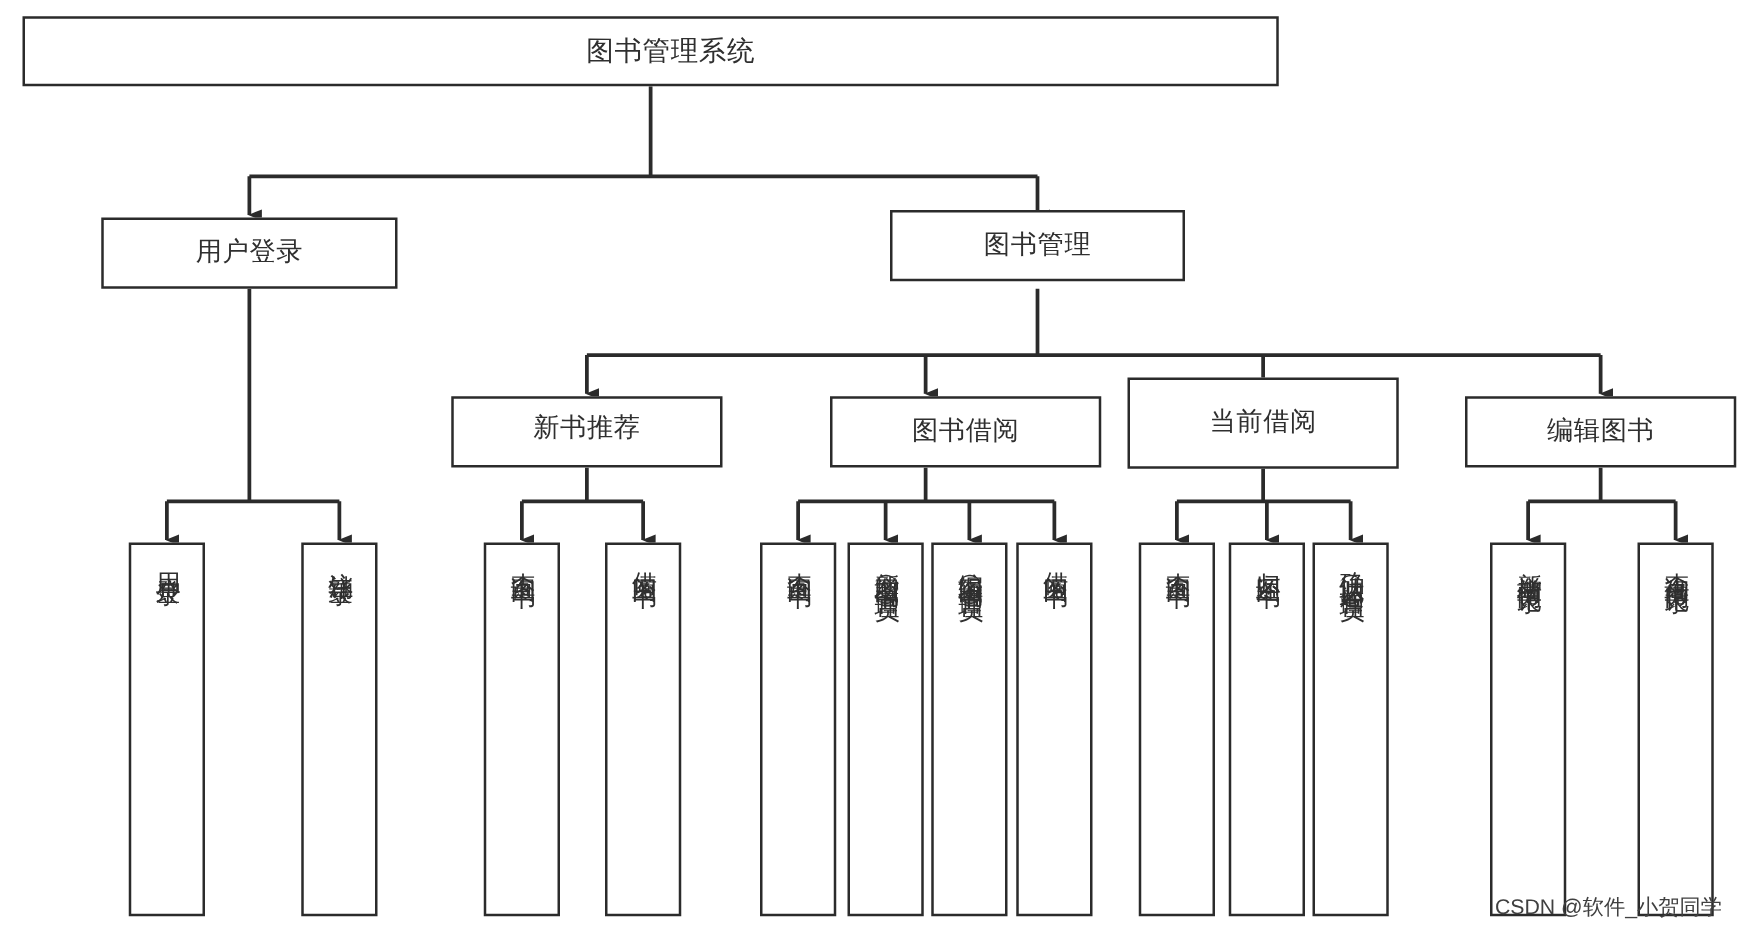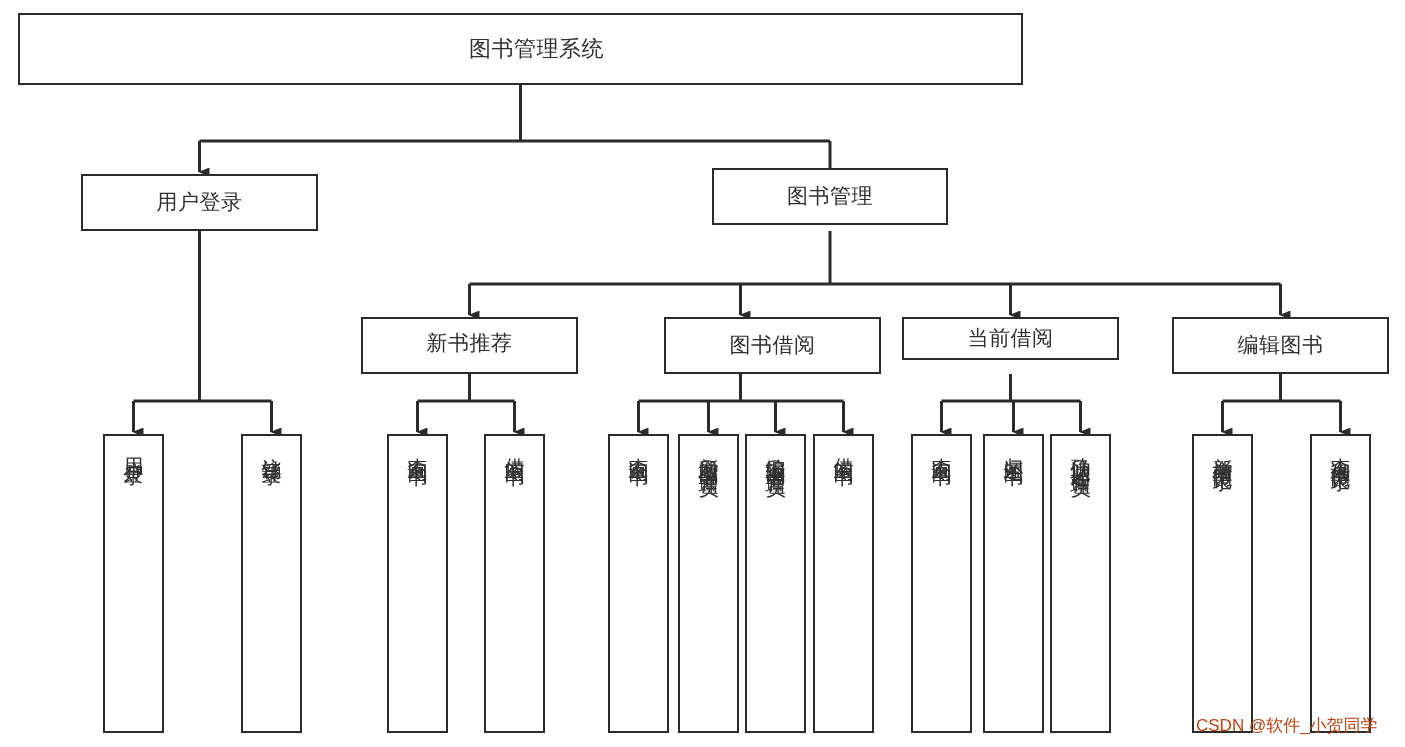--- a/index.html
+++ b/index.html
@@ -60,21 +60,21 @@
     line-height: 1.05;
   }
   .node.root .node-label {
     font-size: 22px;
   }
   #watermark {
     position: absolute;
     left: 1196px;
     top: 714px;
     font-size: 17px;
-    color: #c2410c;
+    color: #404040;
     white-space: nowrap;
     z-index: 5;
     font-family: "Liberation Sans", "DejaVu Sans", sans-serif;
   }
 </style>
 </head>
 <body>
 
 <div id="diagram-root">
 
@@ -115,36 +115,36 @@
         <line x1="1013.5" y1="401" x2="1013.5" y2="432" marker-end="url(#arrowhead)"></line>
         <line x1="1080.5" y1="401" x2="1080.5" y2="432" marker-end="url(#arrowhead)"></line>
         <line x1="1280.5" y1="374" x2="1280.5" y2="401"></line>
         <line x1="1222.5" y1="401" x2="1340.5" y2="401"></line>
         <line x1="1222.5" y1="401" x2="1222.5" y2="432" marker-end="url(#arrowhead)"></line>
         <line x1="1340.5" y1="401" x2="1340.5" y2="432" marker-end="url(#arrowhead)"></line>
       </g>
   </svg>
 
   <div id="nodes-layer">
-      <div class="node horizontal root" style="left: 18px; top: 13px; width: 1005px; height: 72px; padding-left: 32px;">
+      <div class="node horizontal root" style="left: 18px; top: 13px; width: 1005px; height: 56px; padding-left: 32px;">
         <span class="node-label">图书管理系统</span>
       </div>
       <div class="node horizontal" style="left: 81px; top: 174px; width: 237px; height: 57px;">
         <span class="node-label">用户登录</span>
       </div>
       <div class="node horizontal" style="left: 712px; top: 168px; width: 236px; height: 57px;">
         <span class="node-label">图书管理</span>
       </div>
       <div class="node horizontal" style="left: 361px; top: 317px; width: 217px; height: 57px; font-family: Liberation Mono, monospace;">
         <span class="node-label">新书推荐</span>
       </div>
       <div class="node horizontal" style="left: 632px; top: 317px; width: 217px; height: 57px; margin-left: 32px;">
         <span class="node-label">图书借阅</span>
       </div>
-      <div class="node horizontal" style="left: 902px; top: 317px; width: 217px; height: 43px;">
+      <div class="node horizontal" style="left: 902px; top: 302px; width: 217px; height: 73px;">
         <span class="node-label">当前借阅</span>
       </div>
       <div class="node horizontal" style="left: 1172px; top: 317px; width: 217px; height: 57px;">
         <span class="node-label">编辑图书</span>
       </div>
       <div class="node vertical" style="left: 103px; top: 434px; width: 61px; height: 299px;">
         <span class="node-label">用户登录</span>
       </div>
       <div class="node vertical" style="left: 241px; top: 434px; width: 61px; height: 299px;">
         <span class="node-label">注销登录</span>

